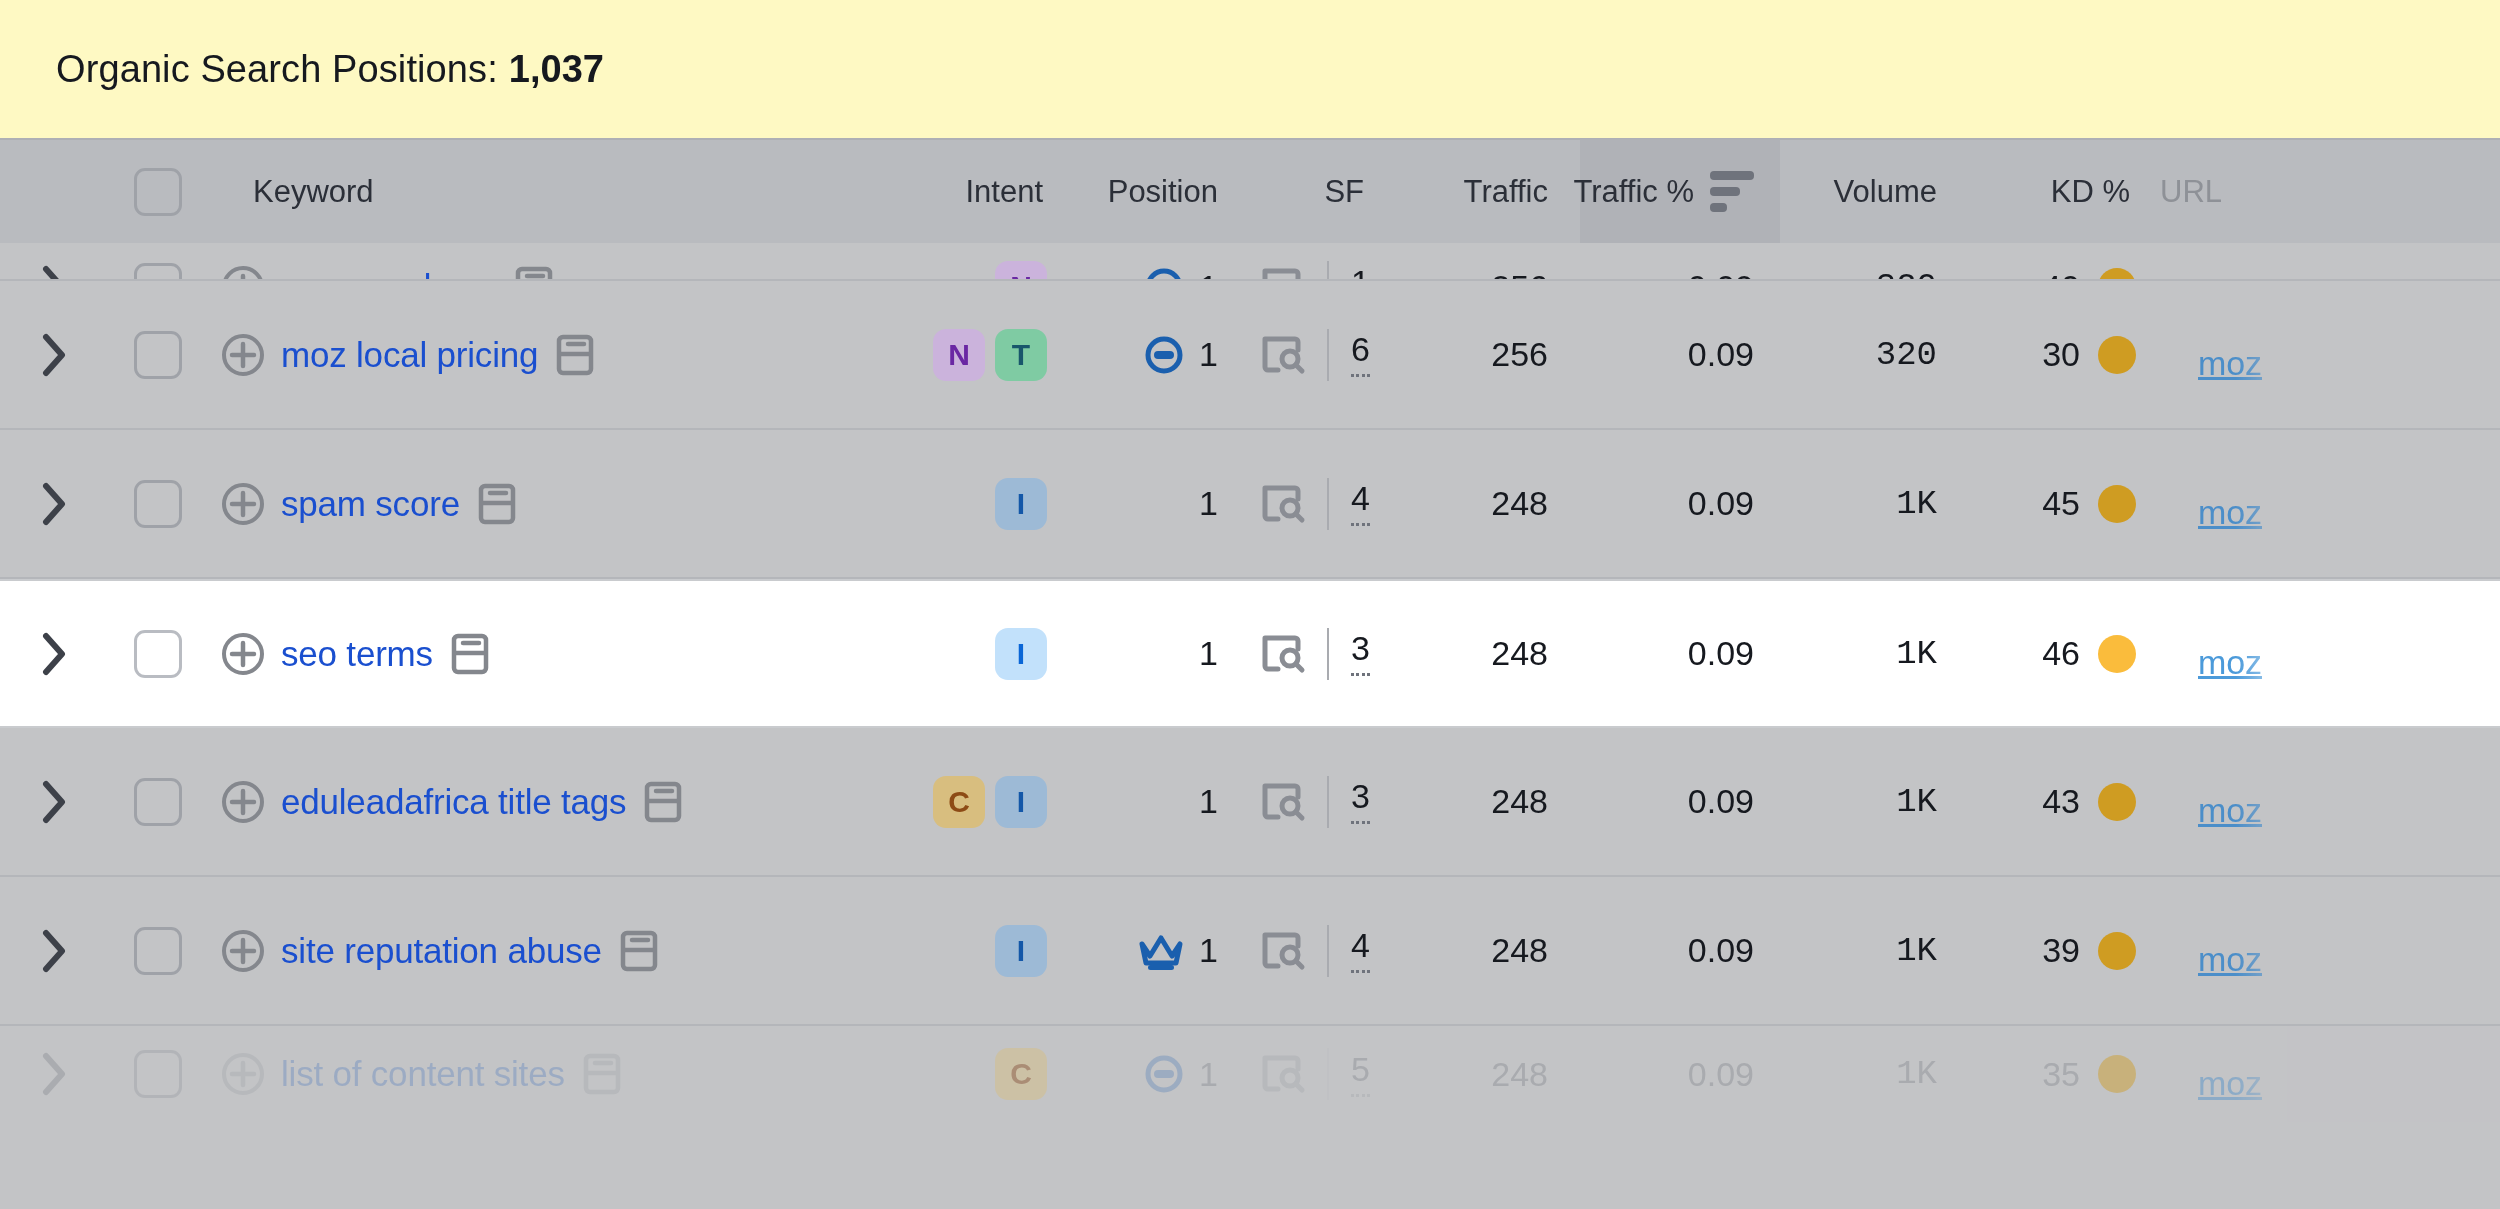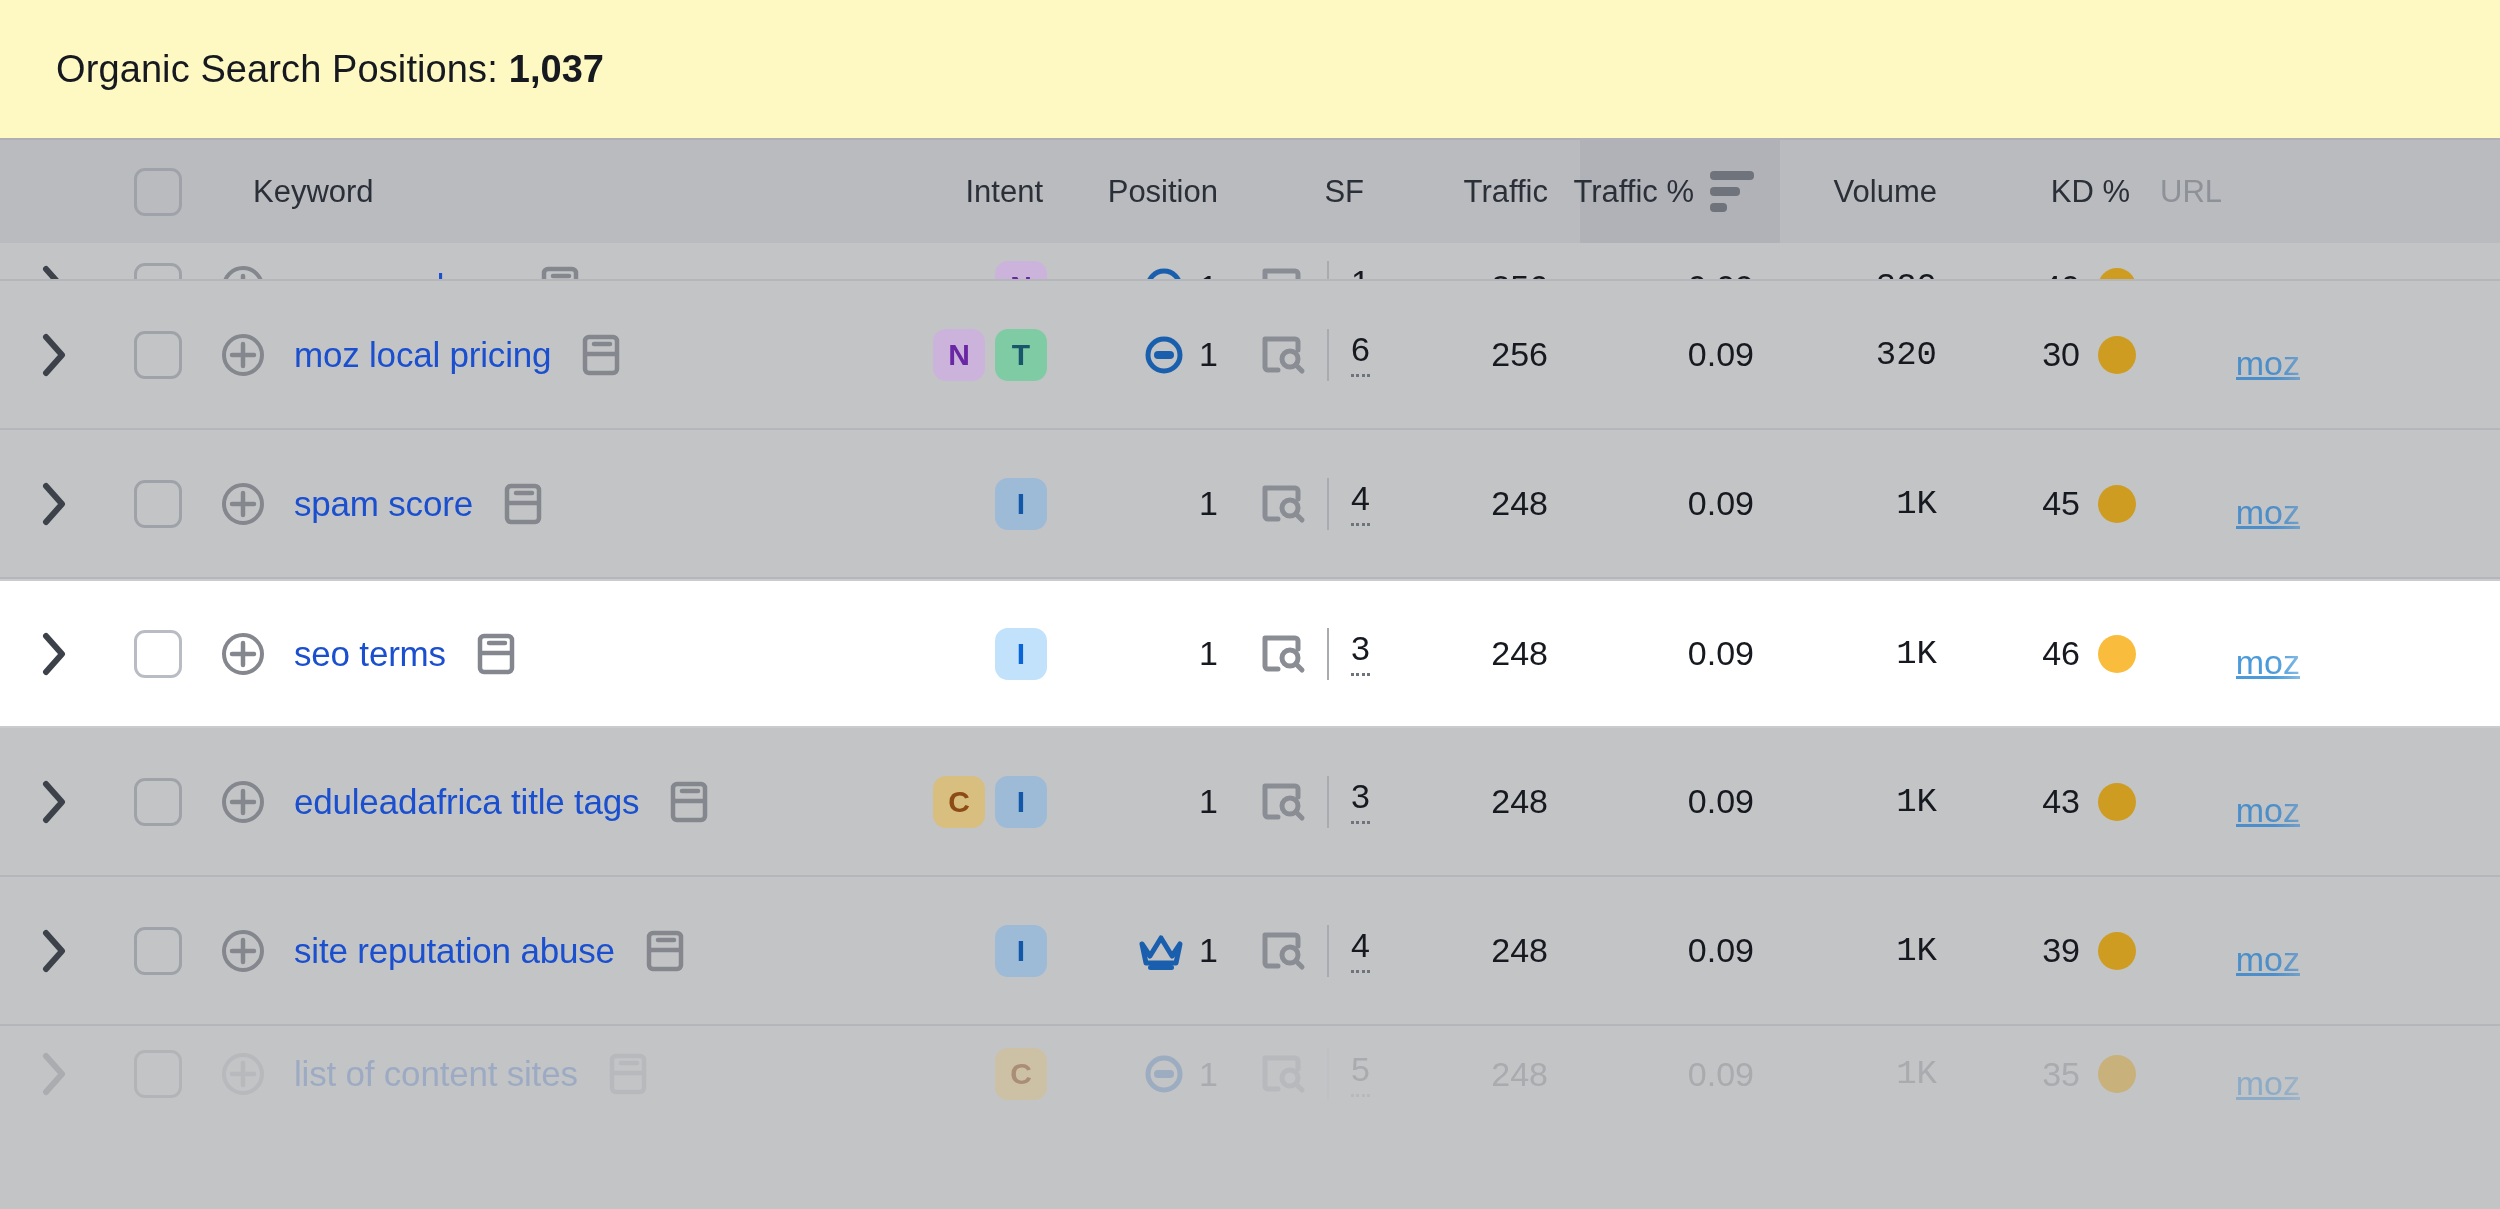--- a/index.html
+++ b/index.html
@@ -99,21 +99,21 @@
   .chev svg{display:block;}
 
   
   .cbox{
     width:48px;height:48px;border:3px solid #9fa2a8;border-radius:11px;
     background:transparent;box-sizing:border-box;
   }
   .row.active .cbox{border-color:#b9bcc2;background:#fff;}
 
   
-  .c-kw.cell{padding-left:16px;gap:15px;}
+  .c-kw.cell{padding-left:16px;gap:2px;}
   .plus-icon{flex:0 0 auto;margin-right:14px;display:flex;align-items:center;}
   .kw-link{
     font-size:35px;color:#1a4fcf;white-space:nowrap;
     text-decoration:none;letter-spacing:-.2px;
   }
   .serp-ico{margin-left:16px;display:flex;align-items:center;}
 
   
   .c-intent.cell{justify-content:flex-end;padding-right:8px;gap:10px;}
   .badge{
@@ -137,21 +137,21 @@
   .sf-ico{display:flex;align-items:center;margin-right:20px;}
   .sf-sep{width:2px;height:52px;background:#a9abb0;margin-right:22px;}
   .sf-val{font-size:34px;color:#16191f;border-bottom:3px dotted #6f737c;padding-bottom:8px;line-height:1;}
 
   .c-traf.cell {padding-right:32px;}
   .c-trafp.cell{padding-right:26px;}
   .c-vol.cell  {padding-right:28px;font-family:Liberation Mono, monospace;}
   .c-kd.cell   {padding-right:14px;gap:18px;}
   .kd-dot{width:38px;height:38px;border-radius:50%;flex:0 0 auto;}
 
-  .c-url.cell{justify-content:flex-end;padding-left:10px;overflow:hidden;margin-top:18px;}
+  .c-url.cell{justify-content:center;padding-left:10px;overflow:hidden;margin-top:18px;}
   .url-text{
     font-size:34px;color:#4b8ec9;white-space:nowrap;
     -webkit-mask-image:linear-gradient(to right,#000 0px,#000 38px,transparent 118px);
     mask-image:linear-gradient(to right,#000 0px,#000 38px,transparent 118px);
   }
   .row.active .url-text{color:#4b9ada;}
 </style>
 </head>
 <body>
 

